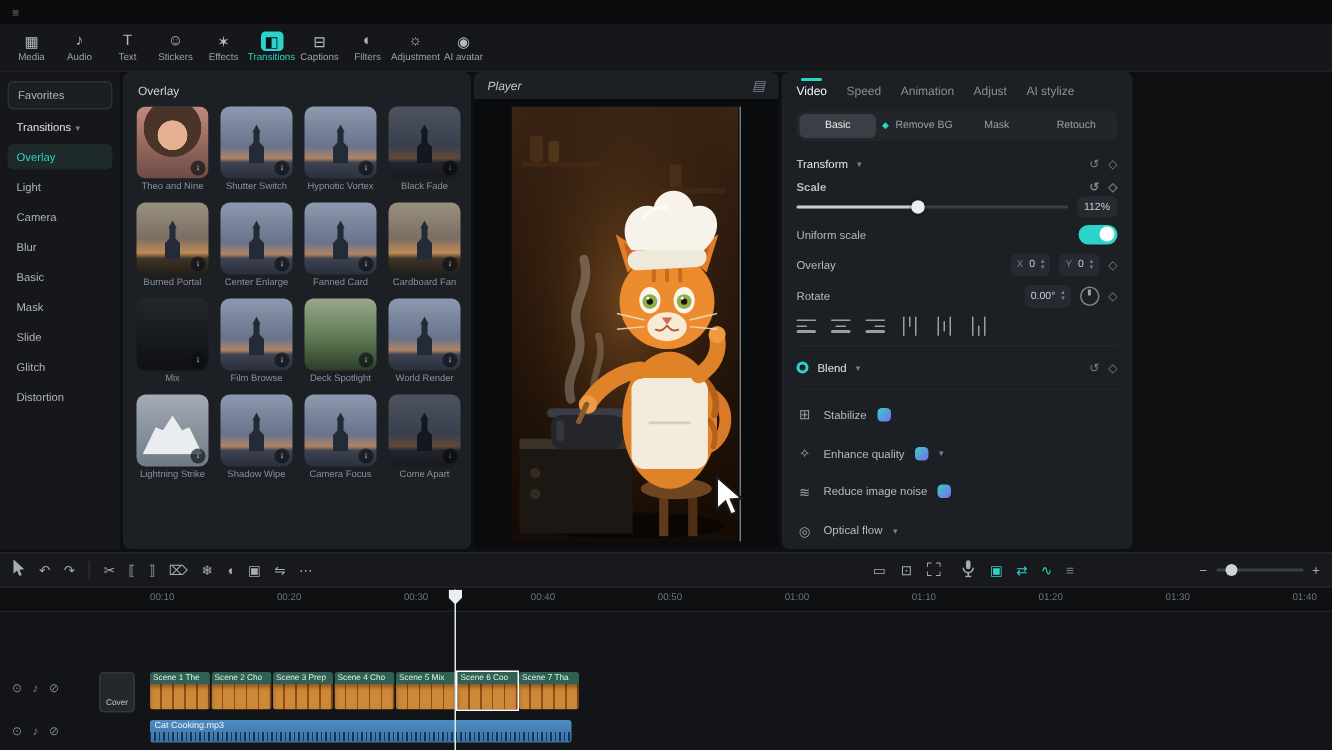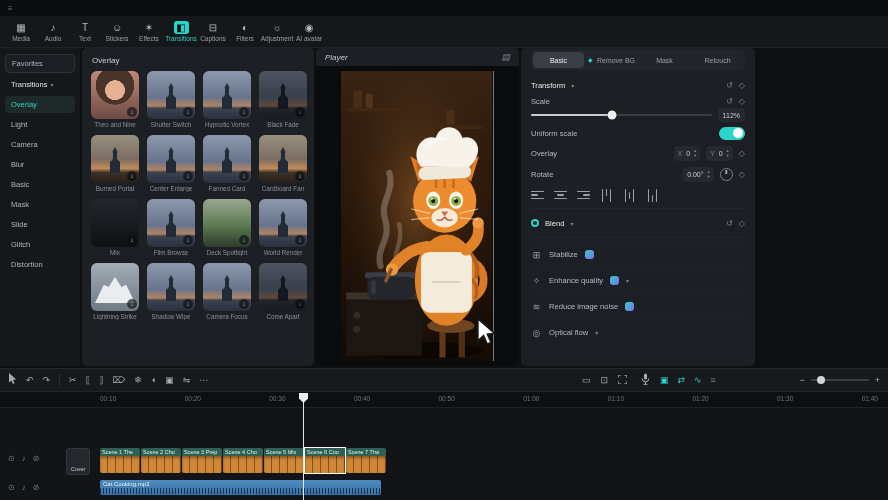--- a/index.html
+++ b/index.html
@@ -72,21 +72,21 @@
   .sbadge { width:6px; height:6px; font-size:6px; line-height:6px; color:#2bd4c8; }
 
   .irow { display:flex; align-items:center; gap:6px; }
   .lbl { font-size:7.6px; color:#b6bbc1; }
   .lbl.strong { color:#e6e8ea; }
   .spacer { flex:1; }
   .mini { font-size:8px; color:#7b828a; cursor:pointer; }
   .caret { font-size:6px; color:#7b828a; }
 
   .row-transform { height:19px; }
-  .row-scale-l { height:12px; }
+  .row-scale-l { height:12px;font-weight:bold; }
   .row-slider { height:16px; }
   .slider { flex:1; height:2px; background:#3a3f45; border-radius:1px; position:relative; cursor:pointer; }
   .slider .fill { position:absolute; left:0; top:0; bottom:0; width:45%; background:#c8ccd1; border-radius:1px; }
   .slider .knob { position:absolute; left:45%; top:50%; transform:translate(-50%,-50%); width:9px; height:9px; border-radius:50%; background:#ecEFF1; background:#eceff1; box-shadow:0 0 2px rgba(0,0,0,.6); }
   .valbox { background:#26292f; border-radius:4px; height:14px; display:flex; align-items:center; padding:0 5px; font-size:7px; color:#c8ccd1; }
   .row-uniform { height:20px; }
   .switch { width:26px; height:13px; border-radius:7px; background:#2bd4c8; position:relative; cursor:pointer; }
   .switch::after { content:''; position:absolute; right:2px; top:1.5px; width:10px; height:10px; border-radius:50%; background:#fff; }
   .row-pos, .row-rot { height:21px; }
   .spin { display:flex; align-items:center; background:#26292f; border-radius:4px; height:15px; padding:0 4px; gap:4px; font-size:7px; cursor:pointer; }
@@ -392,20 +392,27 @@
         </div>
         <div class="big-cursor">
           <svg width="20" height="28" viewBox="0 0 20 28">
             <path d="M2 1 L2 22.5 L7.6 17.4 L11.3 26 L15 24.4 L11.2 16 L18.6 15.4 Z" fill="#ffffff" stroke="#1a1a1a" stroke-width="1.4"></path>
           </svg>
         </div>
       </div>
     </div>
 
     <div class="panel inspector">
+      <div class="tabs">
+        <span class="tab active">Video</span>
+        <span class="tab">Speed</span>
+        <span class="tab">Animation</span>
+        <span class="tab">Adjust</span>
+        <span class="tab">AI stylize</span>
+      </div>
       <div class="subtabs">
         <span class="subtab active">Basic</span>
         <span class="subtab">
             <span class="sbadge">◆</span>
             <span>Remove BG</span>
           </span>
         <span class="subtab">Mask</span>
         <span class="subtab">Retouch</span>
       </div>
 

